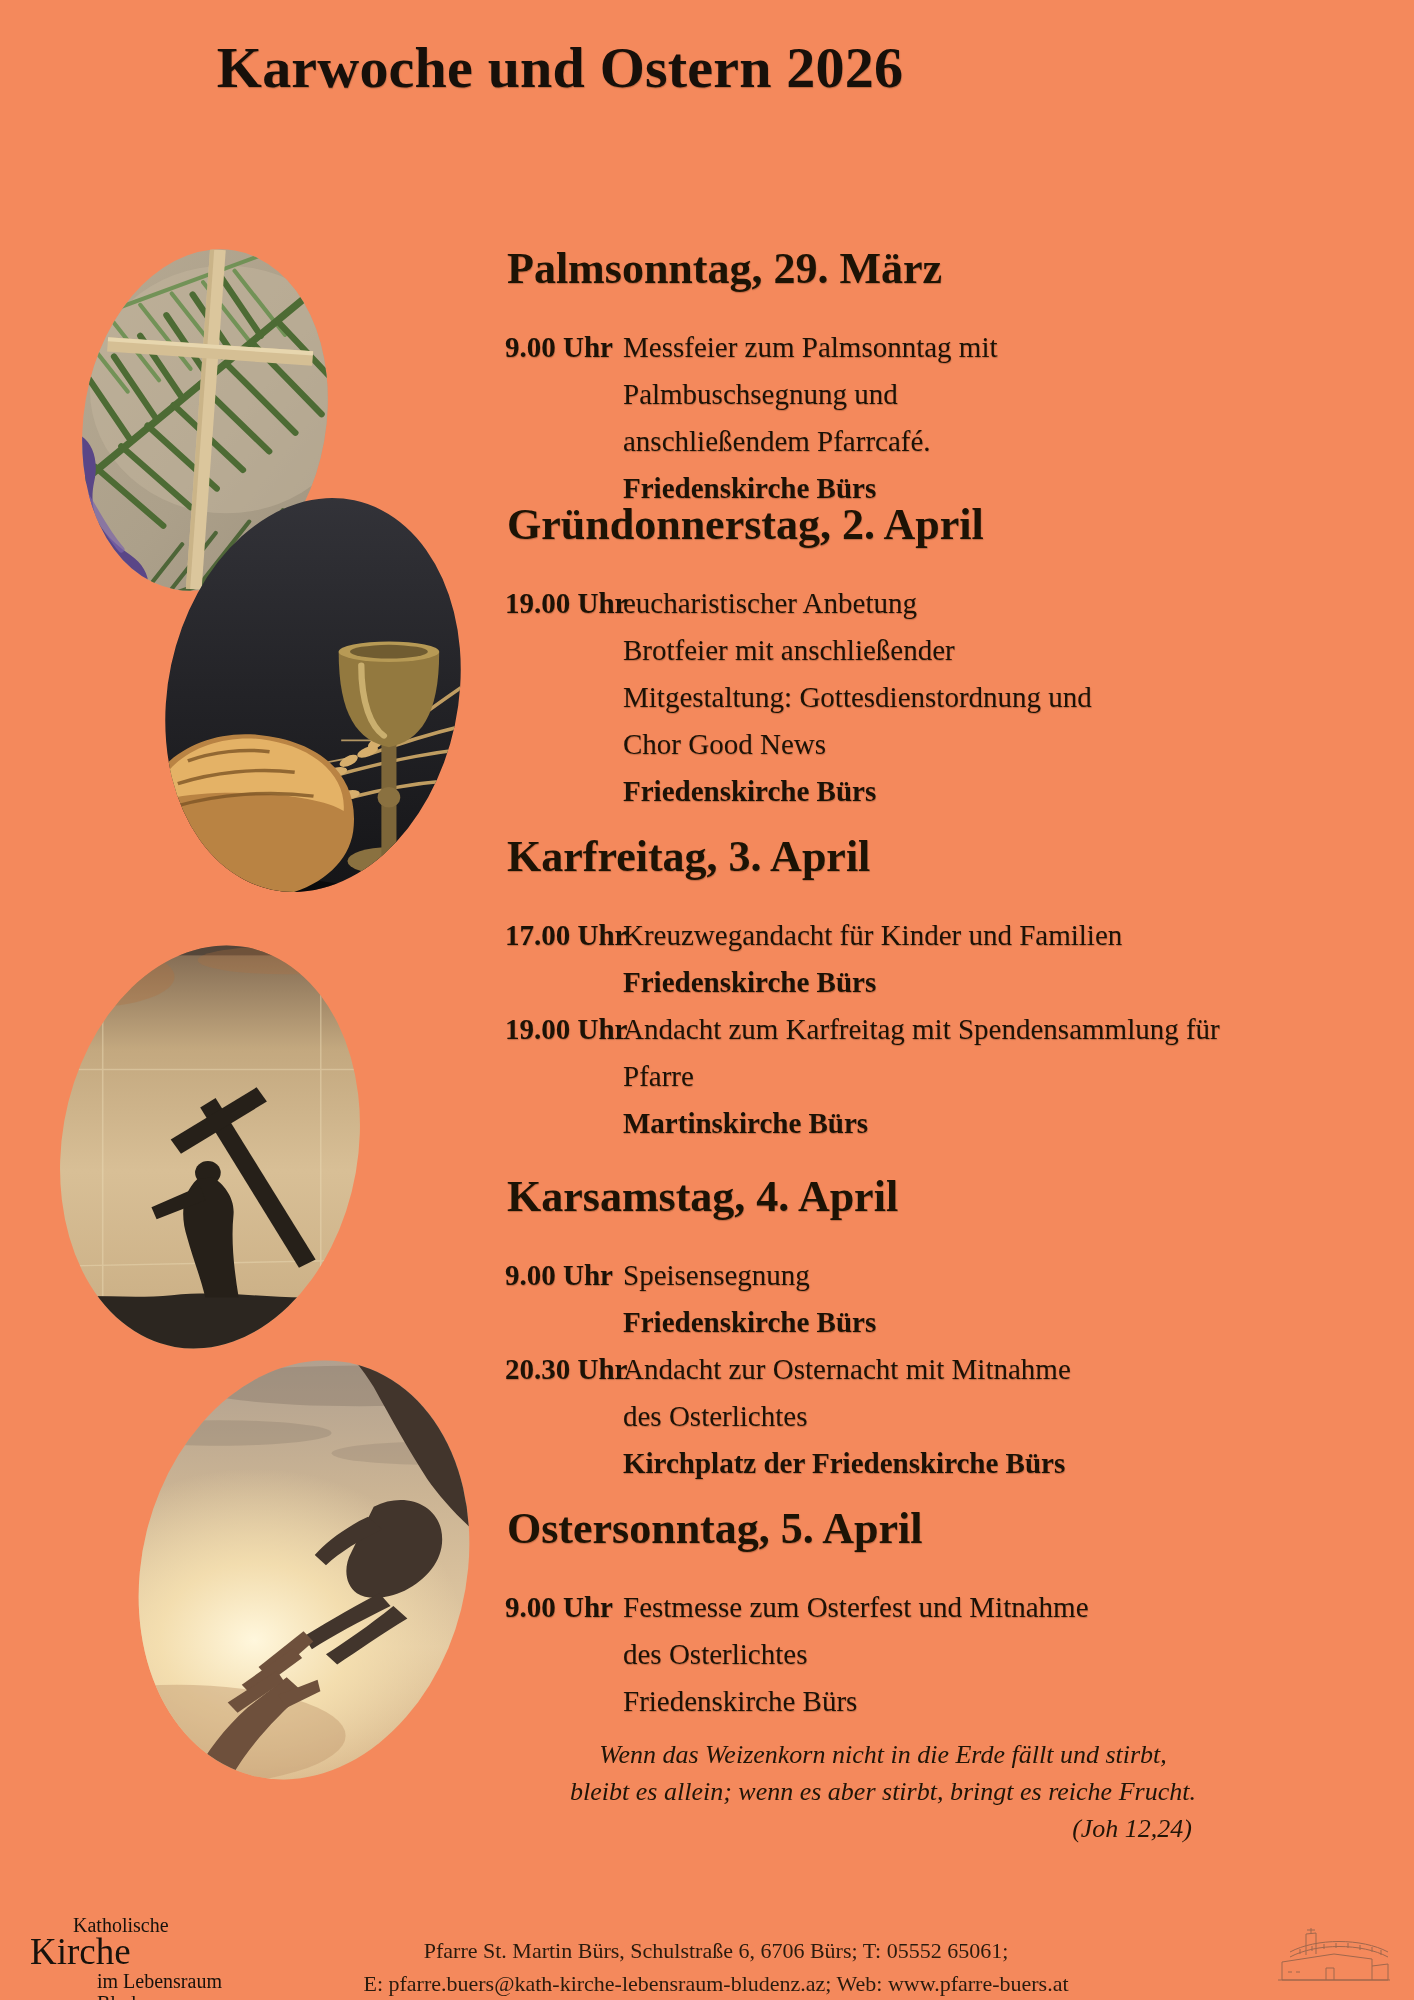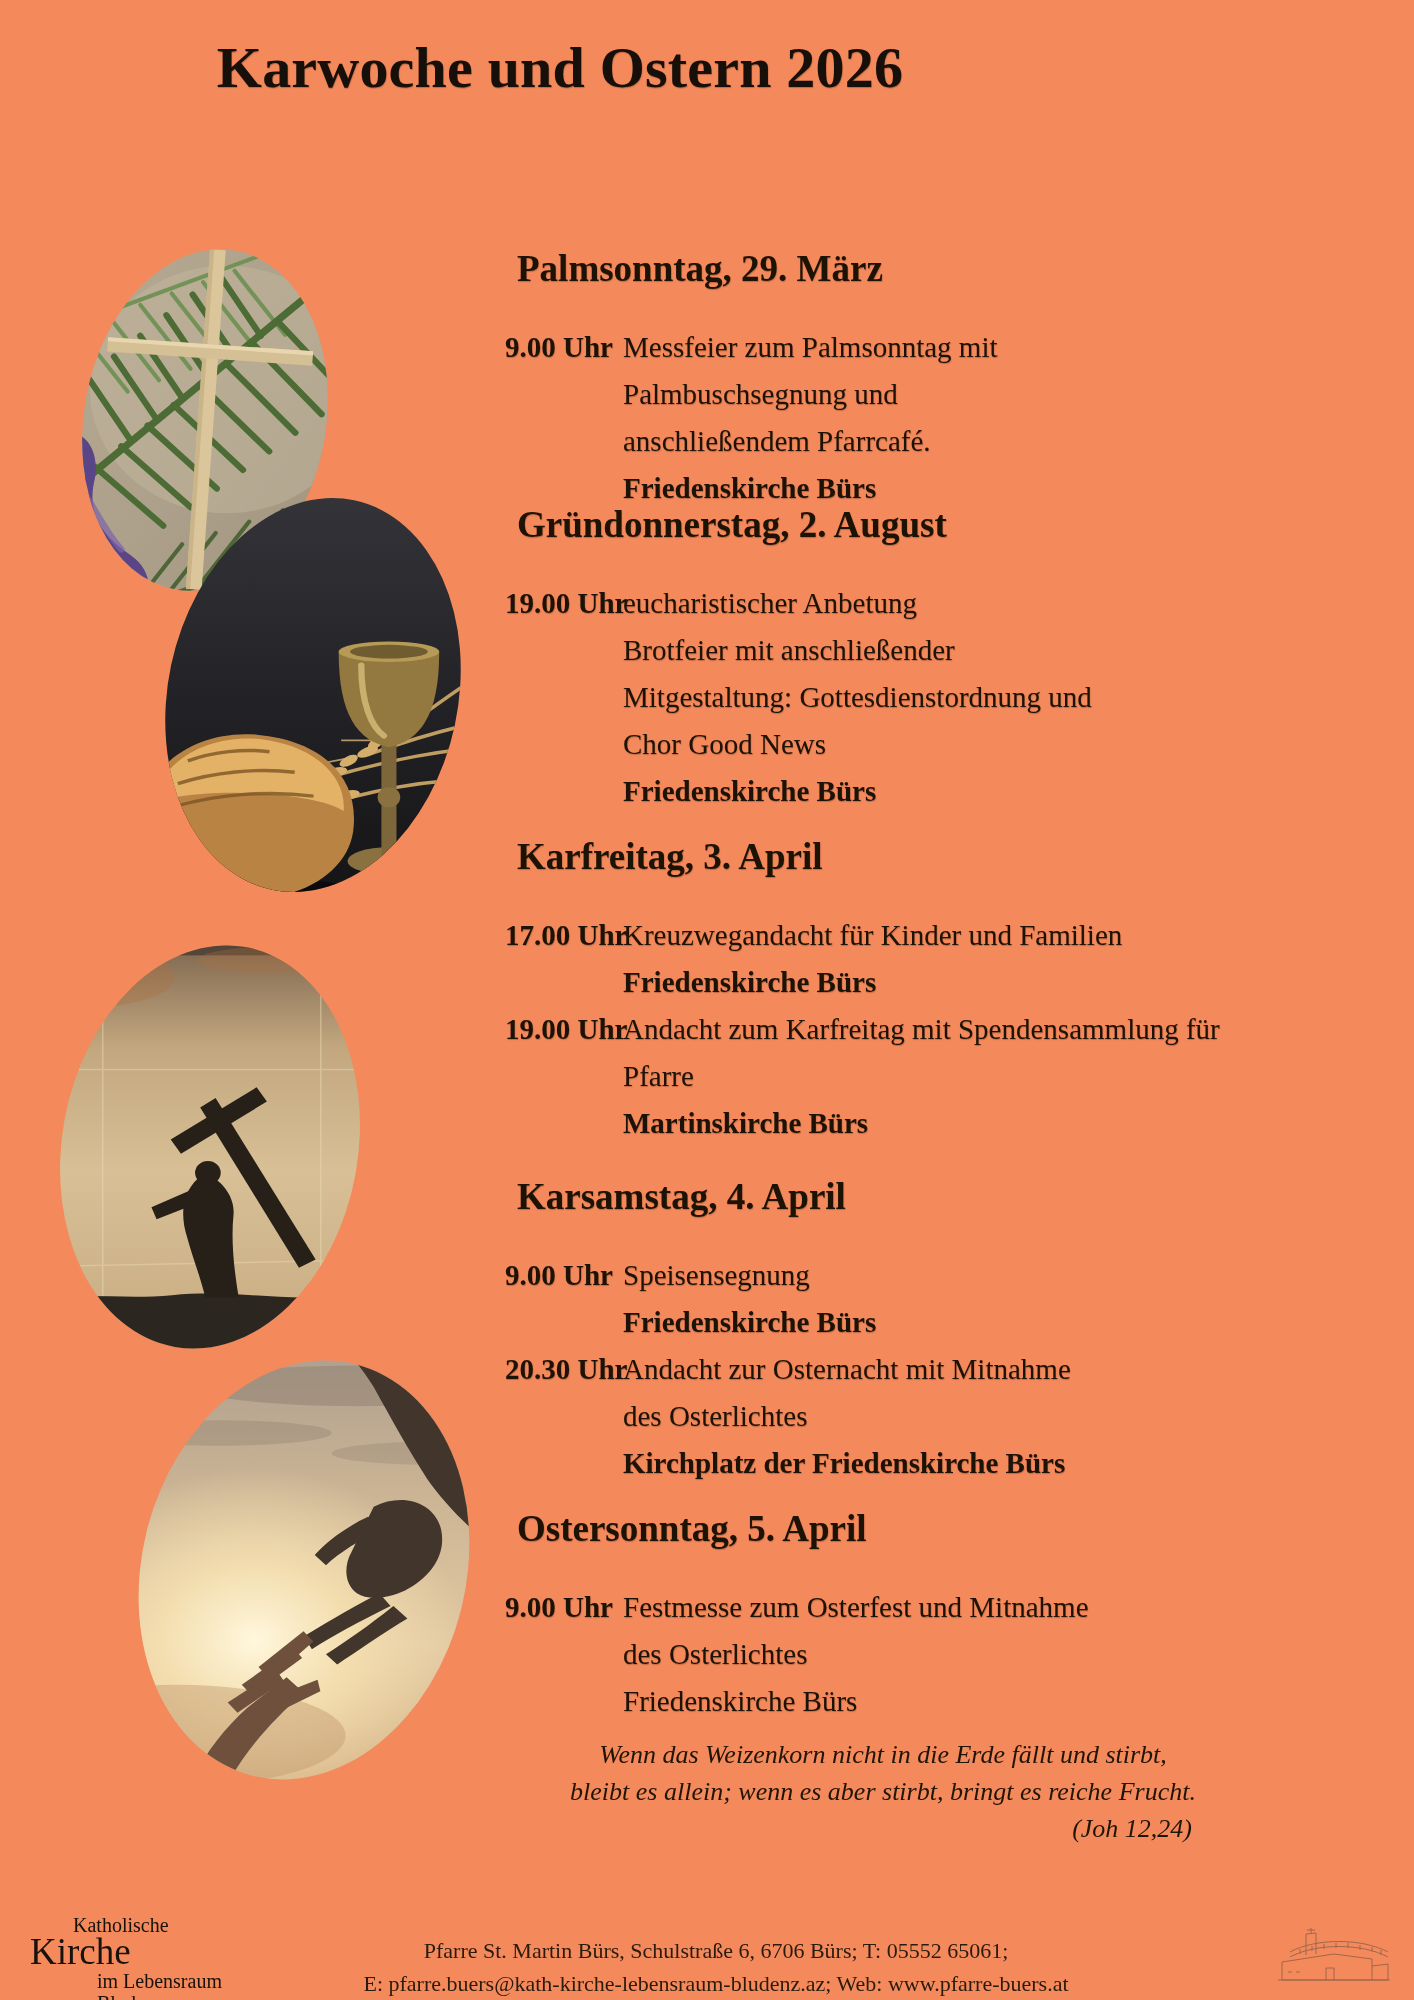--- a/index.html
+++ b/index.html
@@ -15,21 +15,21 @@
   
   .title{
     position:absolute; top:34px; left:0; width:1120px;
     text-align:center; font-size:58px; line-height:68px; font-weight:600;
     color:#17100a; letter-spacing:0.2px;
   }
 
   
   .sec{ position:absolute; left:505px; width:880px; }
   .sec-h{
-    margin:0 0 30px 12px; font-size:37px; line-height:50px; font-weight:bold;
+    margin:0 0 30px 2px; font-size:44px; line-height:50px; font-weight:bold;
     color:#1d1305;
   }
   .event{ display:flex; }
   .time{
     flex:none; width:118px; white-space:nowrap;
     font-weight:bold; font-size:29px; line-height:47px;
   }
   .lines{ flex:1; }
   .eline{ font-size:29px; line-height:47px; }
   .eline.b{ font-weight:bold; }
@@ -269,21 +269,21 @@
         <div class="time">9.00 Uhr</div>
         <div class="lines">
           <div class="eline">Messfeier zum Palmsonntag mit</div>
           <div class="eline">Palmbuschsegnung und</div>
           <div class="eline">anschließendem Pfarrcafé.</div>
           <div class="eline b">Friedenskirche Bürs</div>
         </div>
       </div>
     </section>
     <section class="sec shadowed" style="top: 500px;">
-      <h2 class="sec-h">Gründonnerstag, 2. August</h2>
+      <h2 class="sec-h">Gründonnerstag, 2. April</h2>
       <div class="event">
         <div class="time">19.00 Uhr</div>
         <div class="lines">
           <div class="eline">eucharistischer Anbetung</div>
           <div class="eline">Brotfeier mit anschließender</div>
           <div class="eline">Mitgestaltung: Gottesdienstordnung und</div>
           <div class="eline">Chor Good News</div>
           <div class="eline b">Friedenskirche Bürs</div>
         </div>
       </div>

